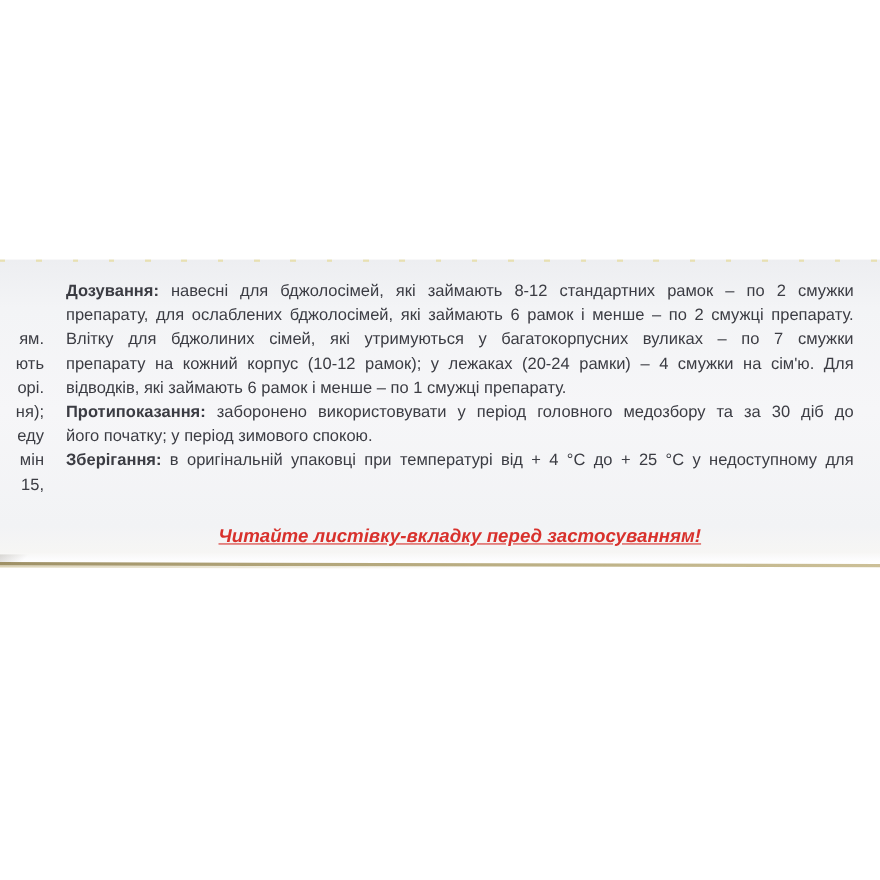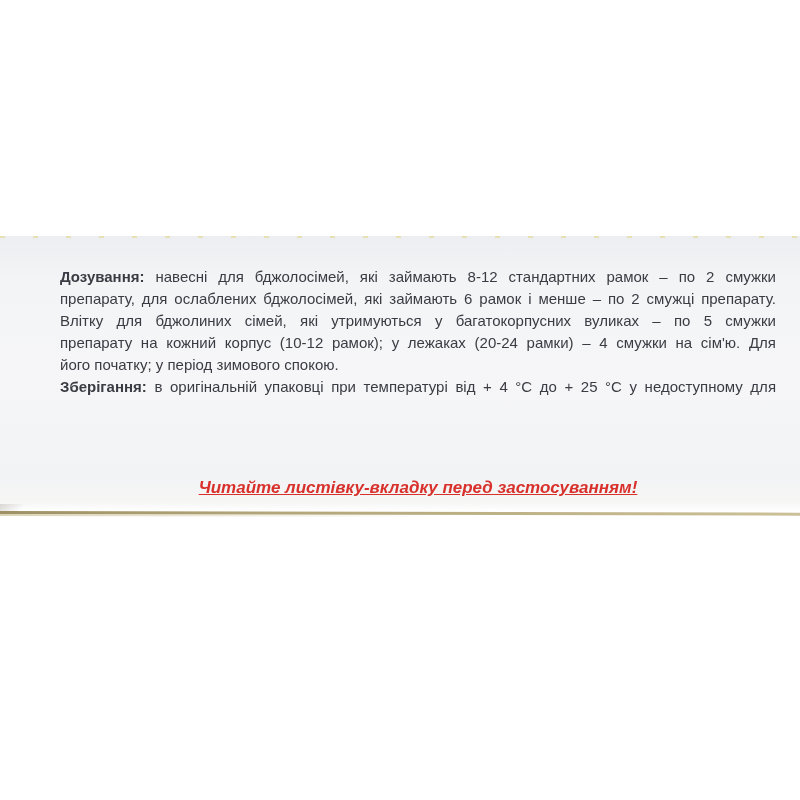--- a/index.html
+++ b/index.html
@@ -36,49 +36,60 @@
     content:"";position:absolute;left:0;top:3px;width:55%;height:2px;
     background:linear-gradient(90deg,rgba(214,204,170,.85),rgba(214,204,170,0));
   }
   
   .fragments{
     position:absolute;left:0;top:298px;width:40px;
     color:var(--ink,#3b3c43);font-size:15px;line-height:22px;text-align:right;
   }
   
   .text-block{
-    position:absolute;left:60px;top:266px;width:716px;
+    position:absolute;left:60px;top:254px;width:716px;
     color:var(--ink,#3b3c43);font-size:15px;line-height:22px;
   }
   .line{width:716px;}
   .line.fill{text-align:justify;text-align-last:justify;}
   .line.nofill{text-align:left;text-align-last:left;}
   .seg.bold{font-weight:bold;}
   .warning{
     position:absolute;left:60px;top:477px;width:716px;
     text-align:center;font-size:17px;line-height:22px;
     font-weight:bold;font-style:italic;color:var(--red,#d8312c);text-decoration:underline;
   }
 </style>
 </head>
 <body>
 
 <div class="page" style="--ink: #3b3c43; --red: #d8312c;">
   <div class="panel"></div>
   <div class="perforation"></div>
 
+  <div class="fragments">
+      <div>ям.</div>
+      <div>ють</div>
+      <div>орі.</div>
+      <div>ня);</div>
+      <div>еду</div>
+      <div>мін</div>
+      <div>15,</div>
+    </div>
 
   <div class="text-block">
       <div>
         <div class="line fill"><span class="seg bold">Дозування:</span><span class="seg"> навесні для бджолосімей, які займають 8-12 стандартних рамок – по 2 смужки</span></div>
         <div class="line fill"><span class="seg">препарату, для ослаблених бджолосімей, які займають 6 рамок і менше – по 2 смужці препарату.</span></div>
-        <div class="line fill"><span class="seg">Влітку для бджолиних сімей, які утримуються у багатокорпусних вуликах – по 5 смужки</span></div>
+        <div class="line fill"><span class="seg">Влітку для бджолиних сімей, які утримуються у багатокорпусних вуликах – по 7 смужки</span></div>
         <div class="line fill"><span class="seg">препарату на кожний корпус (10-12 рамок); у лежаках (20-24 рамки) – 4 смужки на сім'ю. Для</span></div>
+        <div class="line nofill"><span class="seg">відводків, які займають 6 рамок і менше – по 1 смужці препарату.</span></div>
       </div>
       <div>
+        <div class="line fill"><span class="seg bold">Протипоказання:</span><span class="seg"> заборонено використовувати у період головного медозбору та за 30 діб до</span></div>
         <div class="line nofill"><span class="seg">його початку; у період зимового спокою.</span></div>
       </div>
       <div>
         <div class="line fill"><span class="seg bold">Зберігання:</span><span class="seg"> в оригінальній упаковці при температурі від + 4 °С до + 25 °С у недоступному для</span></div>
       </div>
     </div>
 
   <div class="warning">Читайте листівку-вкладку перед застосуванням!</div>
 
   <div class="edge-highlight"></div>

